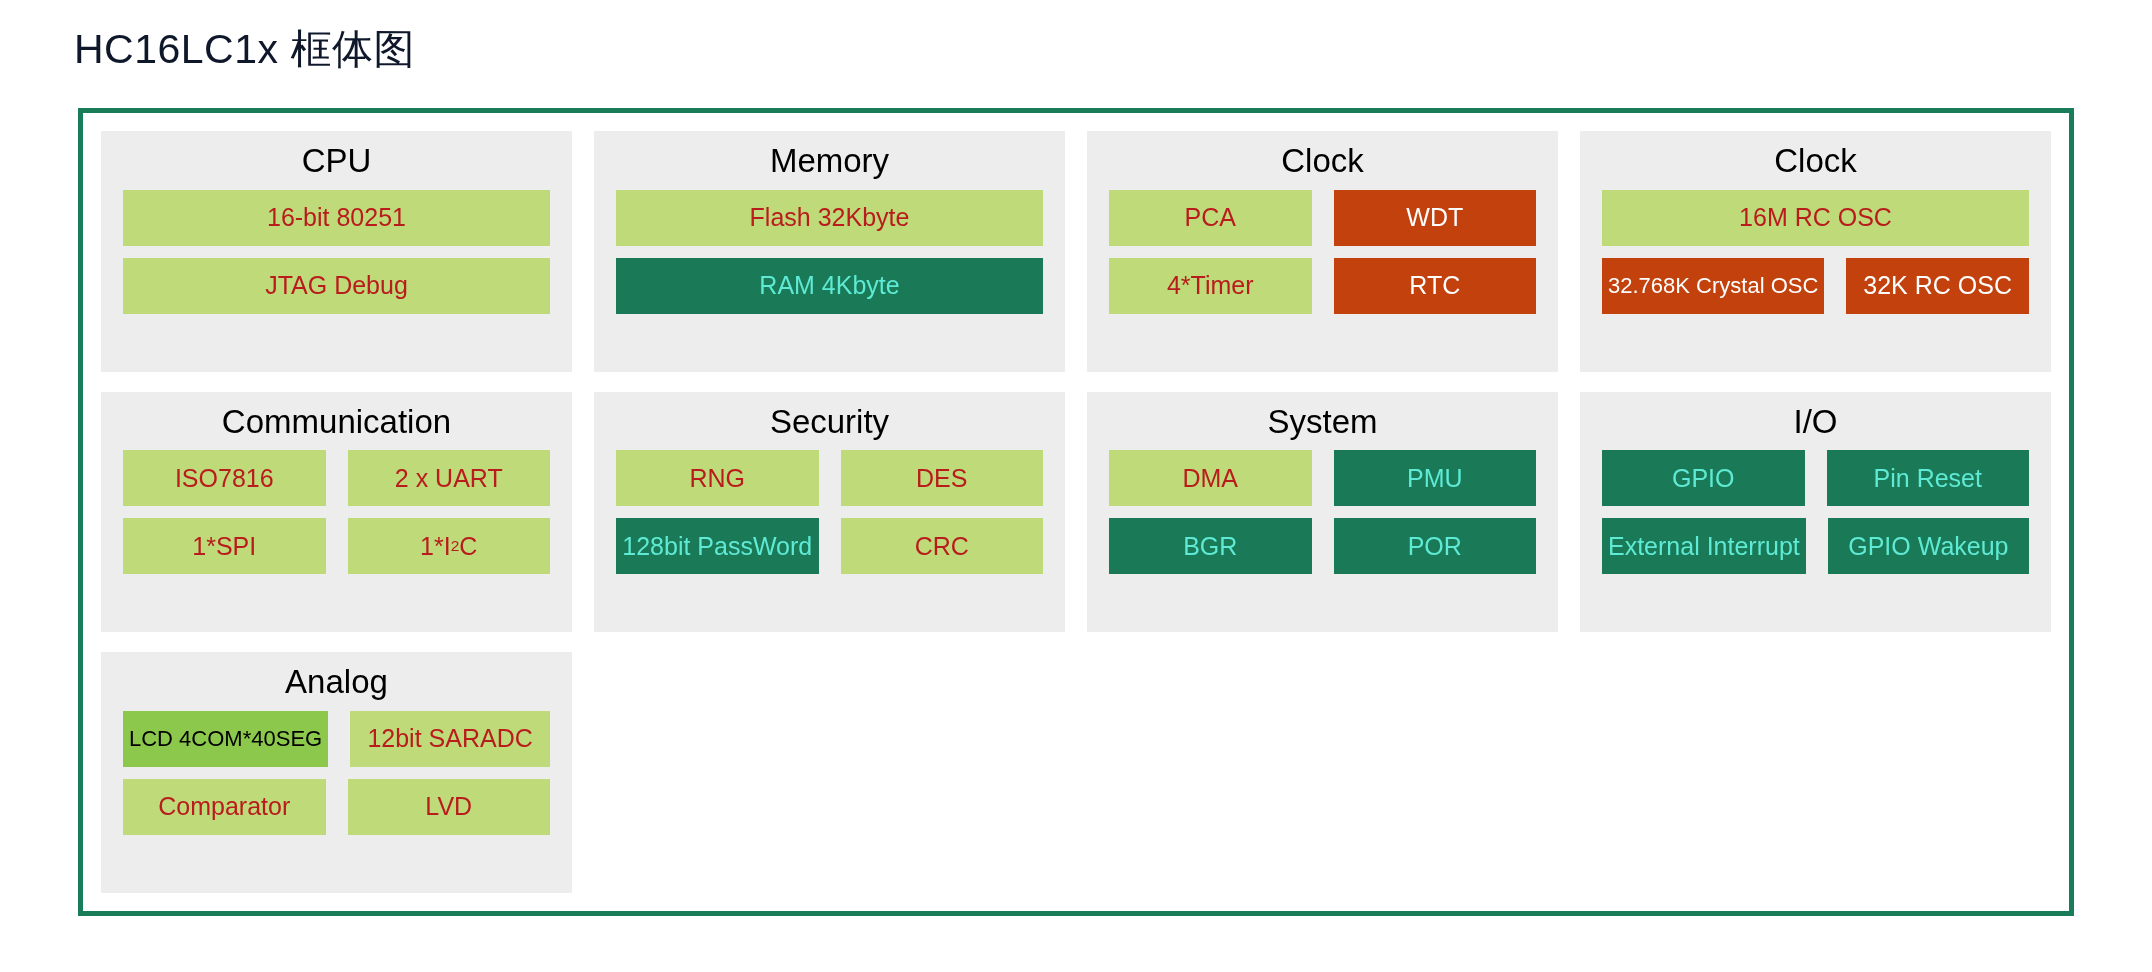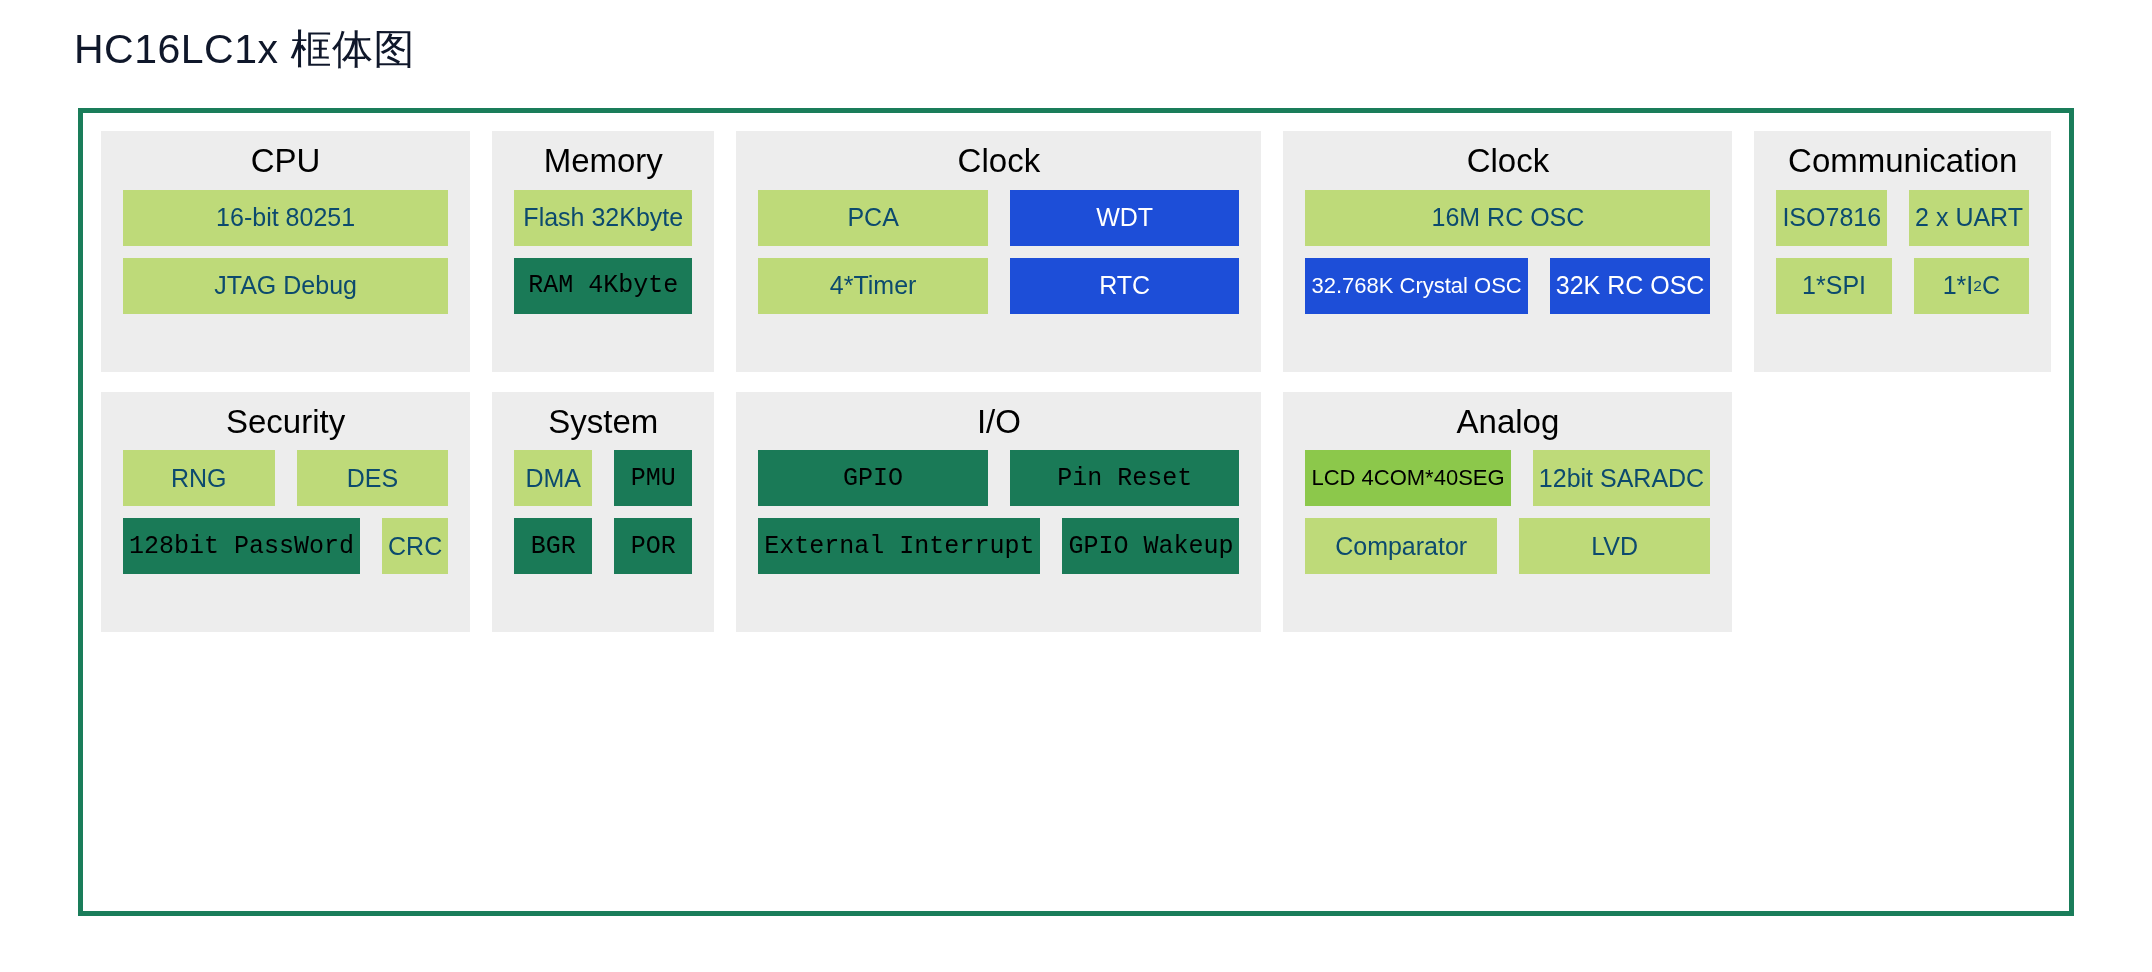--- a/index.html
+++ b/index.html
@@ -36,21 +36,21 @@
     box-sizing: border-box;
   }
 
   #grid {
     position: absolute;
     left: 18px;
     top: 18px;
     right: 18px;
     bottom: 18px;
     display: grid;
-    grid-template-columns: repeat(5, 1fr);
+    grid-template-columns: repeat(4, 1fr);
     grid-template-rows: repeat(3, 1fr);
     column-gap: 22px;
     row-gap: 20px;
   }
 
   .panel {
     background: #EDEDED;
     padding: 8px 22px 14px 22px;
     box-sizing: border-box;
     display: flex;
@@ -89,24 +89,24 @@
     font-size: 25px;
     line-height: 1;
     white-space: nowrap;
     box-sizing: border-box;
     padding: 0 6px;
   }
 
   .block.full { flex: 1 1 100%; }
 
   
-  .c-light  { background: #BEDA79; color: #0c4a6e; }
-  .c-mid    { background: #1d4ed8; color: #FFFFFF; }
+  .c-light  { background: #BEDA79; color: #b91c1c; }
+  .c-mid    { background: #c2410c; color: #FFFFFF; }
   .c-bright { background: #8CC84B; color: #000000; }
-  .c-dark   { background: #1A7A57; color: #000000; font-family: Liberation Mono, monospace; }
+  .c-dark   { background: #1A7A57; color: #5eead4; }
 
   .block.small { font-size: 22px; text-align: center; }
 
   sup { font-size: 0.62em; vertical-align: super; line-height: 0; }
 </style>
 </head>
 <body>
 
 <div id="page-title">HC16LC1x 框体图</div>
 

